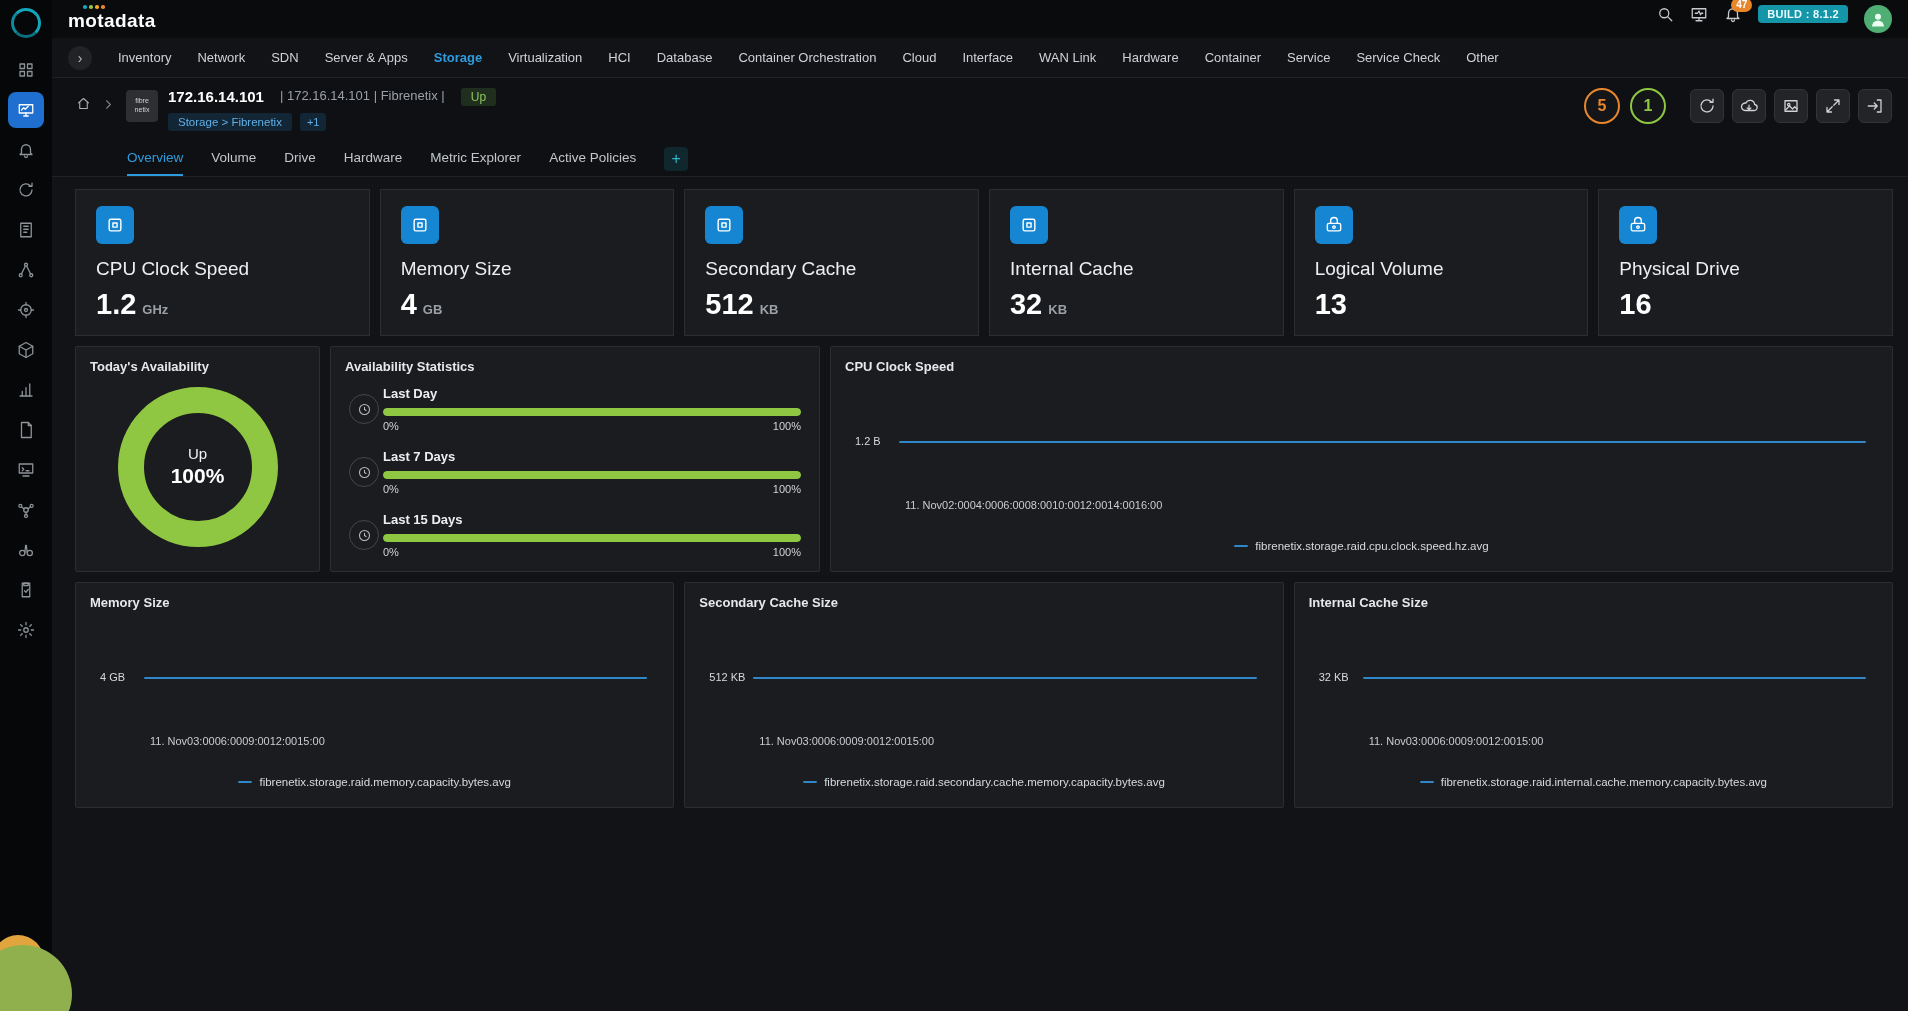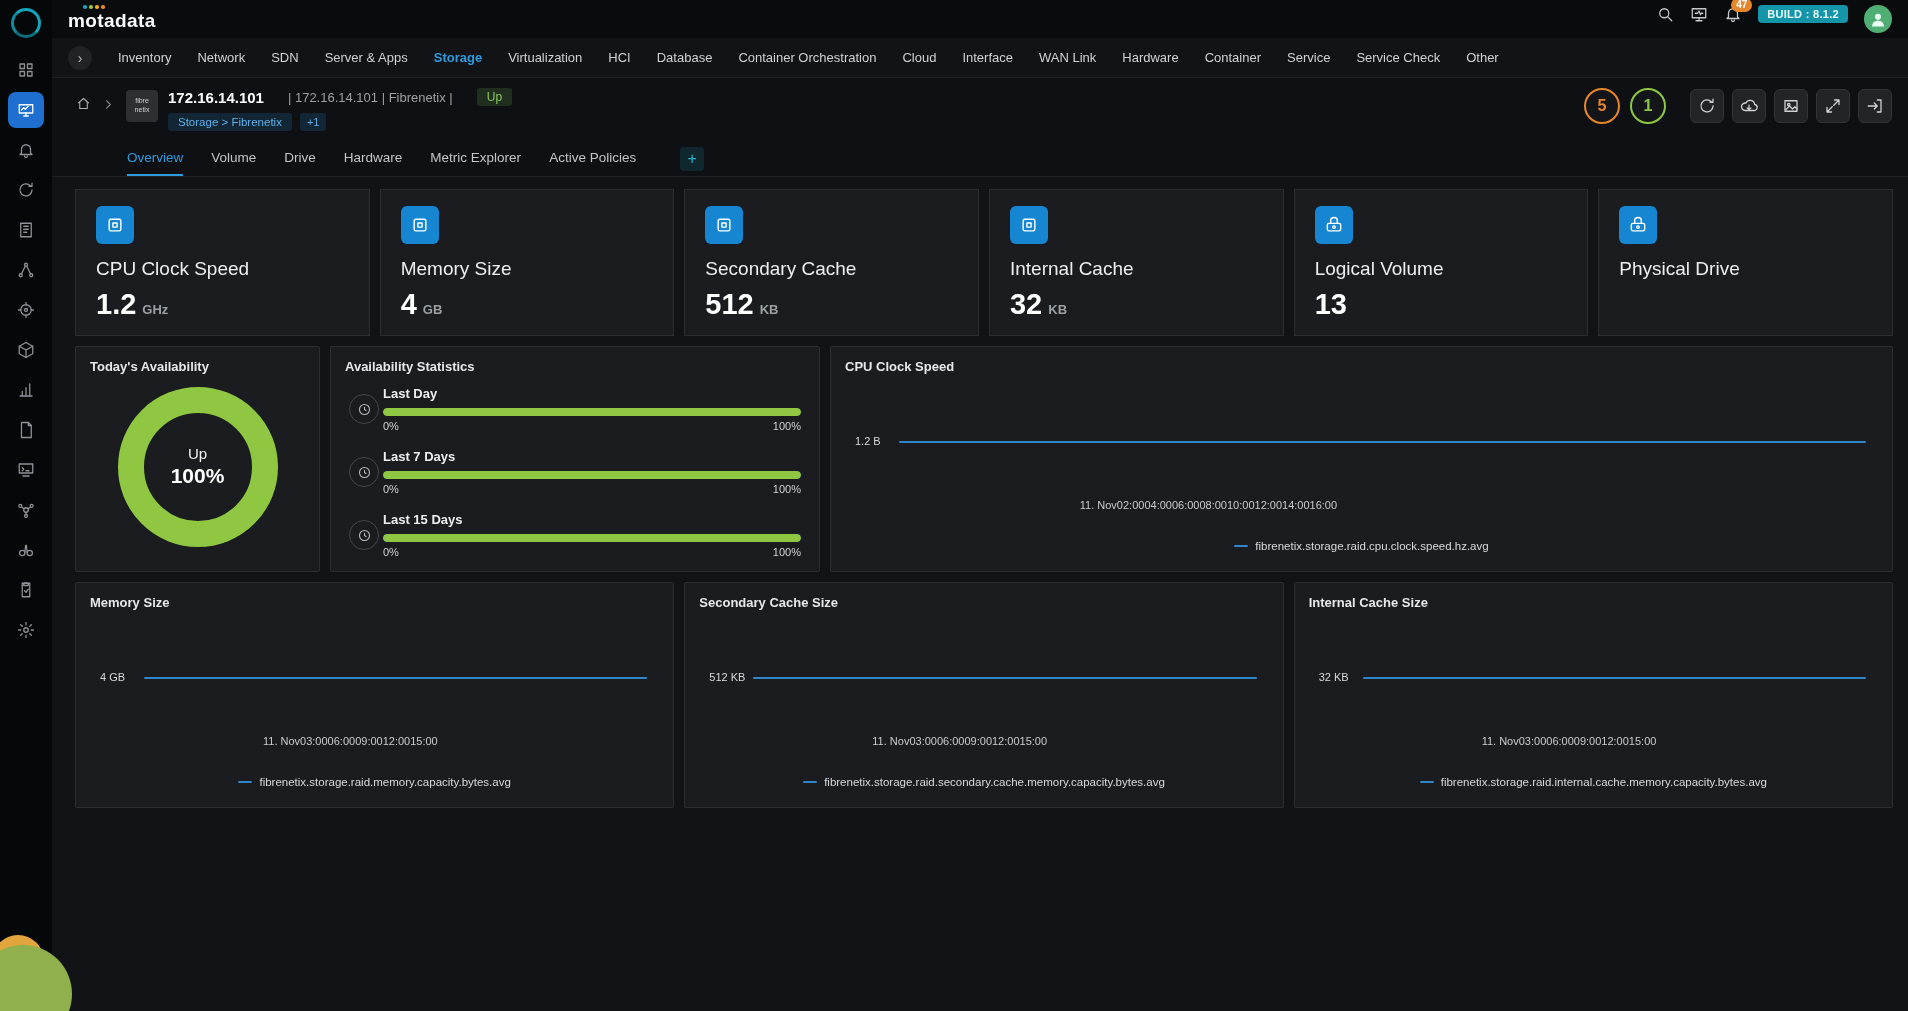--- a/index.html
+++ b/index.html
@@ -38,34 +38,34 @@
   .nav-item { color:#cfd2d6; font-size:13px; cursor:pointer; }
   .nav-item.active { color:#2e9bdf; font-weight:bold; }
 
   
   .subheader { background:#0f1013; padding:10px 16px 10px 24px; display:flex; align-items:flex-start; flex-shrink:0; }
   .sub-left { display:flex; align-items:flex-start; gap:10px; }
   .crumb-ico { color:#aeb2b7; margin-top:8px; cursor:pointer; }
   .crumb-chev { color:#7e8288; margin-top:9px; }
   .device-thumb { width:32px; height:32px; background:#2e2f33; border-radius:4px; color:#cfd2d6; font-size:7px; line-height:1.25; display:flex; align-items:center; justify-content:center; text-align:center; padding:2px; word-break:break-word; margin-top:2px; }
   .title-block { display:flex; flex-direction:column; gap:7px; }
-  .title-line { display:flex; align-items:center; gap:24px; }
+  .title-line { display:flex; gap:16px; }
   .entity-title { font-size:15px; font-weight:bold; color:#fff; }
   .entity-meta { font-size:13px; color:#9aa0a6; }
   .status-badge { background:rgba(113,188,80,.18); color:#8ac55e; font-size:12px; padding:2px 10px; border-radius:3px; }
   .chip-line { display:flex; align-items:center; gap:8px; }
   .path-chip { background:rgba(33,119,184,.22); color:#5fb0e8; font-size:11.5px; padding:3px 10px; border-radius:3px; cursor:pointer; }
   .more-chip { background:rgba(33,119,184,.22); color:#5fb0e8; font-size:11px; padding:3px 7px; border-radius:3px; cursor:pointer; }
   .sub-right { margin-left:auto; display:flex; align-items:center; gap:10px; }
   .sev-counter { width:36px; height:36px; border-radius:50%; border:2px solid; display:flex; align-items:center; justify-content:center; font-size:16px; font-weight:bold; background:#141518; cursor:pointer; }
   .hdr-actions { display:flex; gap:8px; margin-left:14px; }
   .hdr-btn { width:34px; height:34px; border-radius:6px; background:#232427; border:1px solid #323438; color:#cfd2d6; display:flex; align-items:center; justify-content:center; cursor:pointer; }
 
   
-  .tabsrow { background:#0f1013; border-bottom:1px solid #1f2124; padding:0 16px 0 75px; display:flex; align-items:flex-end; gap:44px; height:36px; flex-shrink:0; }
+  .tabsrow { background:#0f1013; border-bottom:1px solid #1f2124; padding:0 16px 0 75px; display:flex; align-items:flex-end; gap:28px; height:36px; flex-shrink:0; }
   .tab { color:#c2c5c9; font-size:13.5px; padding-bottom:9px; cursor:pointer; border-bottom:2px solid transparent; }
   .tab.active { color:#2e9bdf; border-bottom-color:#2e9bdf; }
   .tab-add { width:24px; height:24px; margin-bottom:5px; background:rgba(26,167,189,.16); color:#2fb3c9; border:none; border-radius:4px; font-size:16px; line-height:1; cursor:pointer; }
 
   
   .content { flex:1; padding:12px 15px 0 23px; overflow:hidden; }
   .card { background:#1b1c1f; border:1px solid #2b2d30; border-radius:2px; }
   .card-title { font-size:13px; font-weight:bold; color:#e6e8ea; }
 
   .cards-row { display:grid; grid-template-columns:repeat(6,1fr); gap:10px; height:147px; }
@@ -95,21 +95,21 @@
   .stat-label { font-size:13px; font-weight:bold; color:#eceef0; margin-bottom:7px; }
   .stat-bar { height:8px; border-radius:4px; background:#2a2c2f; overflow:hidden; }
   .stat-fill { height:100%; background:#8fc742; border-radius:4px; }
   .stat-scale { display:flex; justify-content:space-between; font-size:11px; color:#cfd2d6; margin-top:4px; }
 
   
   .chartcard { position:relative; }
   .plot { position:relative; flex:1; margin-top:6px; }
   .ytick { position:absolute; left:10px; top:40%; transform:translateY(-50%); font-size:11px; color:#d7dadd; }
   .flatline { position:absolute; left:54px; right:12px; top:40%; height:2px; background:#2f86c8; border-radius:1px; }
-  .xticks { position:absolute; left:54px; bottom:22px; display:flex; justify-content:center; font-size:11px; color:#c9ccd0; }
+  .xticks { position:absolute; left:60px; bottom:22px; display:flex; justify-content:flex-start; font-size:11px; color:#c9ccd0; }
   .legend { height:26px; display:flex; align-items:center; justify-content:center; }
   .legend-item { display:flex; align-items:center; gap:7px; cursor:pointer; }
   .legend-dash { width:14px; height:2.5px; background:#2f86c8; border-radius:1px; }
   .legend-label { font-size:11.5px; color:#d7dadd; }
 
   
   .deco-orange { position:fixed; left:-8px; bottom:24px; width:52px; height:52px; border-radius:50%; background:#e2a43c; z-index:58; }
   .deco-green { position:fixed; left:-26px; bottom:-32px; width:98px; height:98px; border-radius:50%; background:#8fb04d; z-index:59; }
 </style>
 </head>
@@ -489,20 +489,23 @@
             <div class="mtile" style="background: rgb(22, 134, 211);">
               <span class="icon">
                 <svg viewBox="0 0 24 24">
                   <rect x="4" y="10" width="16" height="9" rx="2"></rect>
                   <path d="M8 10V7a4 4 0 0 1 8 0v3"></path>
                   <circle cx="12" cy="14.5" r="1.5"></circle>
                 </svg>
               </span>
             </div>
             <div class="mtitle">Physical Drive</div>
+            <div class="mval">
+              <span class="num">16</span>
+            </div>
           </section>
         </div>
 
       <div class="row2">
         <section class="card">
           <h4 class="card-title">Today's Availability</h4>
           <div class="donut-wrap">
             <div class="donut">
               <span class="d-state">Up</span>
               <span class="d-pct">100%</span>

